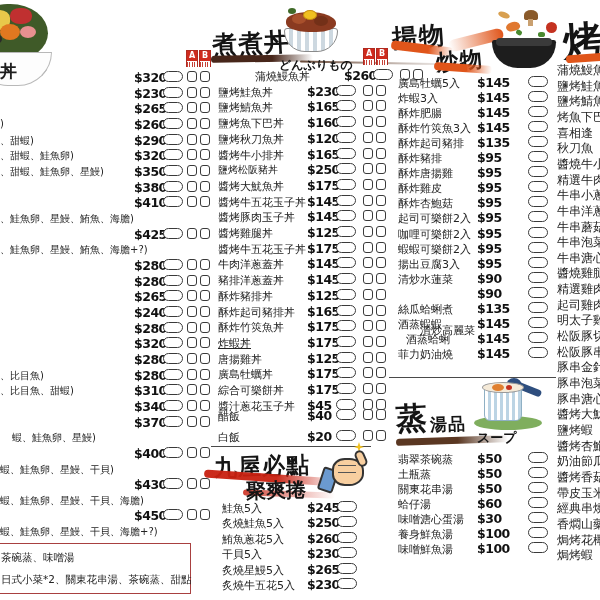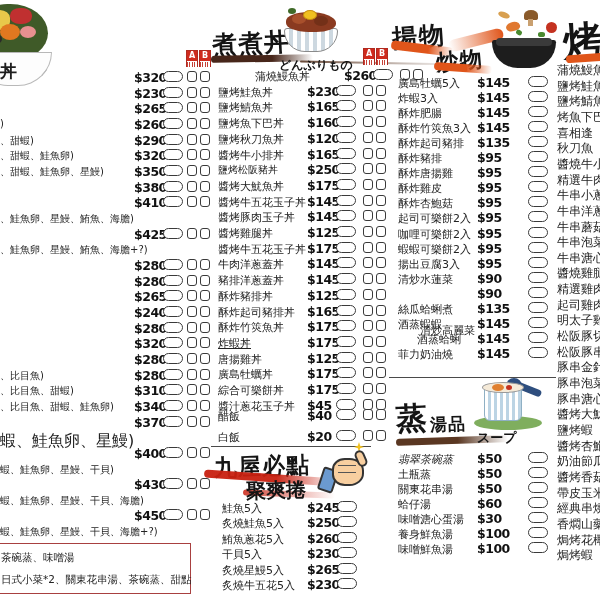--- a/index.html
+++ b/index.html
@@ -168,34 +168,33 @@
         <span class="cbs" style="left: 200px;"></span>
       </div>
       <div class="row" style="top: 383px;">
         <span class="iname" style="left: 0px; font-size: 10px;">、比目魚、甜蝦)</span>
         <span class="iprice" style="left: 134px;">$310</span>
         <span class="cb" style="left: 163px;"></span>
         <span class="cbs" style="left: 187px;"></span>
         <span class="cbs" style="left: 200px;"></span>
       </div>
       <div class="row" style="top: 399px;">
-        <span class="iname" style="left: 0px; font-size: 10px;">、比目魚、甜蝦、鮭魚卵)</span>
         <span class="iprice" style="left: 134px;">$340</span>
         <span class="cb" style="left: 163px;"></span>
         <span class="cbs" style="left: 187px;"></span>
         <span class="cbs" style="left: 200px;"></span>
       </div>
       <div class="row" style="top: 415px;">
         <span class="iprice" style="left: 134px;">$370</span>
         <span class="cb" style="left: 163px;"></span>
         <span class="cbs" style="left: 187px;"></span>
         <span class="cbs" style="left: 200px;"></span>
       </div>
       <div class="row" style="top: 430px;">
-        <span class="iname" style="left: 0px; font-size: 16px;">蝦、鮭魚卵、星鰻)</span>
+        <span class="iname" style="left: 12px; font-size: 10px;">蝦、鮭魚卵、星鰻)</span>
       </div>
       <div class="row" style="top: 446px;">
         <span class="iprice" style="left: 134px;">$400</span>
         <span class="cb" style="left: 163px;"></span>
         <span class="cbs" style="left: 187px;"></span>
         <span class="cbs" style="left: 200px;"></span>
       </div>
       <div class="row" style="top: 462px;">
         <span class="iname" style="left: 0px; font-size: 10px;">蝦、鮭魚卵、星鰻、干貝)</span>
       </div>
@@ -564,21 +563,21 @@
         <span class="iname" style="left: 398px; font-size: 11px;">絲瓜蛤蜊煮</span>
         <span class="iprice" style="left: 477px;">$135</span>
         <span class="cb" style="left: 528px;"></span>
       </div>
       <div class="row" style="top: 316px;">
         <span class="iname" style="left: 398px; font-size: 11px;">酒蒸蝦蝦</span>
         <span class="iprice" style="left: 477px;">$145</span>
         <span class="cb" style="left: 528px;"></span>
       </div>
       <div class="row" style="top: 331px;">
-        <span class="iname" style="left: 417px; font-size: 11px;">酒蒸蛤蜊</span>
+        <span class="iname" style="left: 406px; font-size: 11px;">酒蒸蛤蜊</span>
         <span class="iprice" style="left: 477px;">$145</span>
         <span class="cb" style="left: 528px;"></span>
       </div>
       <div class="row" style="top: 346px;">
         <span class="iname" style="left: 398px; font-size: 11px;">菲力奶油燒</span>
         <span class="iprice" style="left: 477px;">$145</span>
         <span class="cb" style="left: 528px;"></span>
       </div>
     </div>
 
@@ -593,21 +592,21 @@
     <div class="abs" style="left:38px;top:0;width:16px;height:16px;background:#2e4e7e;border-radius:50%;"></div>
     <div class="abs" style="left:48px;top:8px;width:26px;height:7px;background:#2e4e7e;border-radius:4px;transform:rotate(22deg);"></div>
     <div class="abs" style="left:16px;top:9px;width:38px;height:34px;border:1.5px solid #8fb0c4;border-radius:3px 3px 6px 6px;box-sizing:border-box;background:repeating-linear-gradient(90deg,#fff 0 3px,#bcd4e4 3px 6px);"></div>
     <div class="abs" style="left:14px;top:4px;width:42px;height:11px;background:#f5ead8;border:1.2px solid #999;border-radius:50%;box-sizing:border-box;"></div>
     <div class="abs" style="left:24px;top:6px;width:12px;height:7px;background:#e08030;border-radius:50%;"></div>
     <div class="abs" style="left:38px;top:7px;width:6px;height:5px;background:#c43220;border-radius:50%;"></div>
   </div>
 
   <div id="soup-rows">
       <div class="row" style="top: 451px;">
-        <span class="iname" style="left: 398px; font-size: 11px; font-style: italic;">翡翠茶碗蒸</span>
+        <span class="iname" style="left: 398px; font-size: 11px;">翡翠茶碗蒸</span>
         <span class="iprice" style="left: 477px;">$50</span>
         <span class="cb" style="left: 528px;"></span>
       </div>
       <div class="row" style="top: 466px;">
         <span class="iname" style="left: 398px; font-size: 11px;">土瓶蒸</span>
         <span class="iprice" style="left: 477px;">$50</span>
         <span class="cb" style="left: 528px;"></span>
       </div>
       <div class="row" style="top: 481px;">
         <span class="iname" style="left: 398px; font-size: 11px;">關東花串湯</span>

